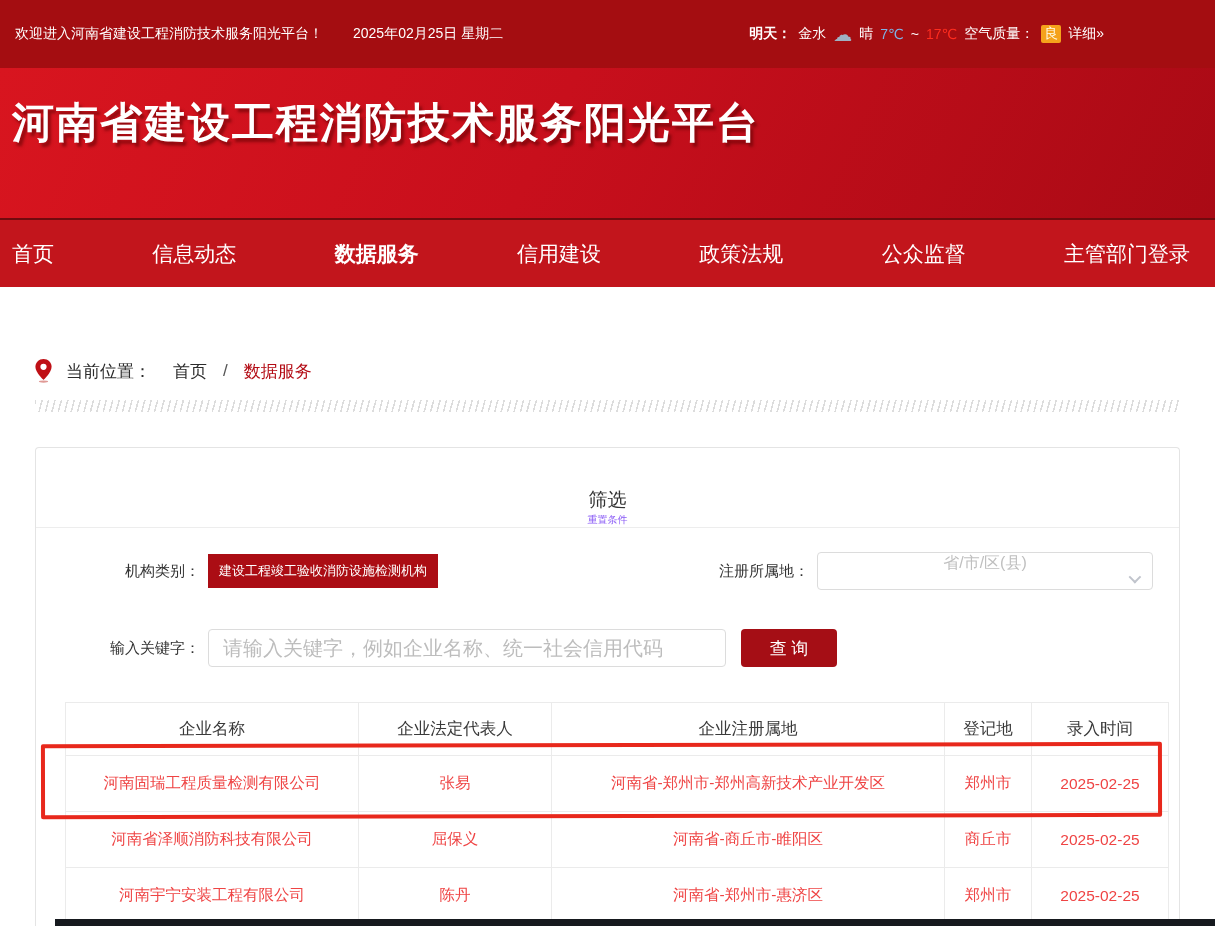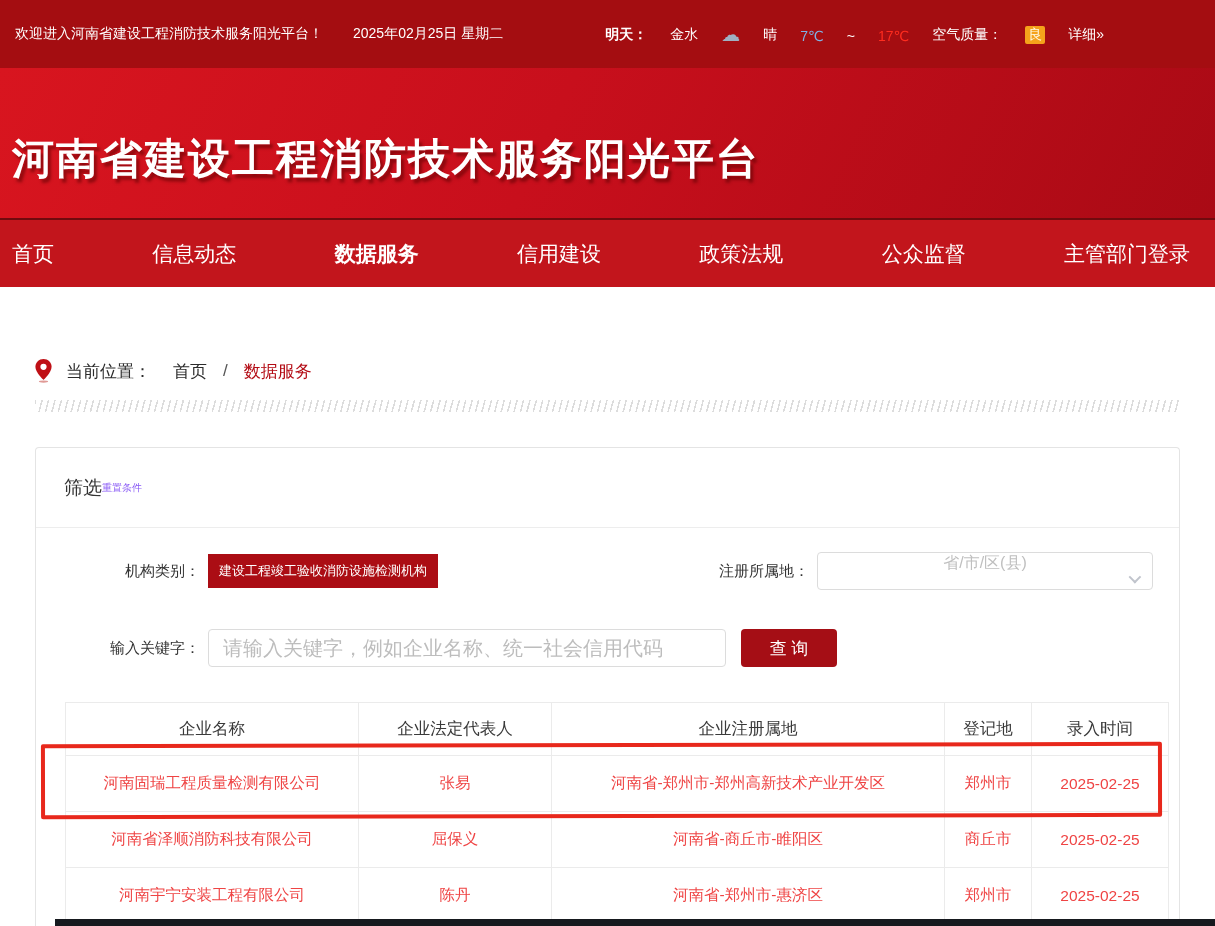--- a/index.html
+++ b/index.html
@@ -3,31 +3,31 @@
 <meta charset="utf-8">
 <style>
   * { margin:0; padding:0; box-sizing:border-box; }
   body { font-family:"Liberation Sans","DejaVu Sans",sans-serif; background:#fff; }
   .page { position:relative; width:1215px; height:926px; overflow:hidden; background:#fff; }
 
   
   .topbar { height:68px; background:#a40d11; color:#fff; display:flex; align-items:center;
             padding:0 15px; font-size:14px; }
   .topbar .date { margin-left:30px; }
-  .weather { margin-left:auto; margin-right:96px; display:flex; align-items:flex-end; gap:23px; }
+  .weather { margin-left:auto; margin-right:96px; display:flex; align-items:center; gap:7px; }
   .weather .bold { font-weight:bold; }
   .cloud { color:#9fb0c2; font-size:19px; line-height:1; }
   .temp-low { color:#7fb2e5; }
   .temp-high { color:#ff2d1f; }
   .aqi-badge { background:#f5a21b; color:#fffbe8; padding:0 3px; border-radius:2px; }
   .detail-link { color:#fff; text-decoration:none; cursor:pointer; }
 
   
   .masthead { height:150px; background:linear-gradient(115deg,#d8151f 0%,#c80f1c 45%,#aa0a15 100%); }
-  .masthead h1 { padding:70px 0 0 12px; font-size:42px; font-weight:bold; color:#fff;
+  .masthead h1 { padding:34px 0 0 12px; font-size:42px; font-weight:bold; color:#fff;
                  letter-spacing:2px; text-shadow:3px 4px 3px rgba(90,0,0,0.55); line-height:1; }
 
   
   .nav { height:69px; background:#c2151c; border-top:2px solid rgba(30,0,0,0.5);
          display:flex; align-items:center; justify-content:space-between;
          padding:0 25px 0 12px; }
   .nav a { color:#fff; font-size:21px; text-decoration:none; cursor:pointer; white-space:nowrap; }
   .nav a.active { font-weight:bold; }
 
   
@@ -35,22 +35,22 @@
   .crumb .pin { margin-right:14px; display:inline-flex; }
   .crumb .home { margin-left:22px; cursor:pointer; }
   .crumb .sep { margin:0 16px; color:#555; }
   .crumb .cur { color:#b30b14; cursor:pointer; }
   .slashes { margin:17px 35px 0 35px; height:12px;
              background:repeating-linear-gradient(105deg,#dcdcdc 0px,#dcdcdc 1.5px,transparent 1.5px,transparent 6.2px); }
 
   
   .panel { margin:35px 35px 0 35px; border:1px solid #e4e4e4; border-bottom:none;
            border-radius:4px 4px 0 0; height:600px; background:#fff; }
-  .panel-head { height:80px; display:flex; align-items:center; justify-content:flex-start;
-                padding:0 28px; border-bottom:1px solid #ededed; }
+  .panel-head { height:80px; display:flex; align-items:center; justify-content:flex-end;
+                padding:0 28px; border-bottom:1px solid #ededed;flex-direction:column; }
   .panel-title { font-size:19px; color:#333; }
   .reset-link { font-size:10px; color:#8b5cf6; font-weight:normal; cursor:pointer; }
 
   .frow { display:flex; align-items:center; }
   .frow1 { margin-top:24px; }
   .frow2 { margin-top:39px; }
   .flabel { width:112px; margin-left:52px; text-align:right; font-size:15px; color:#333; flex:none; }
   .tag-selected { margin-left:8px; background:#ab0d14; color:#fff; font-size:13px;
                   padding:8px 11px; cursor:pointer; }
   .tag-plain { margin-left:11px; color:#555; font-size:15px; cursor:pointer; }

